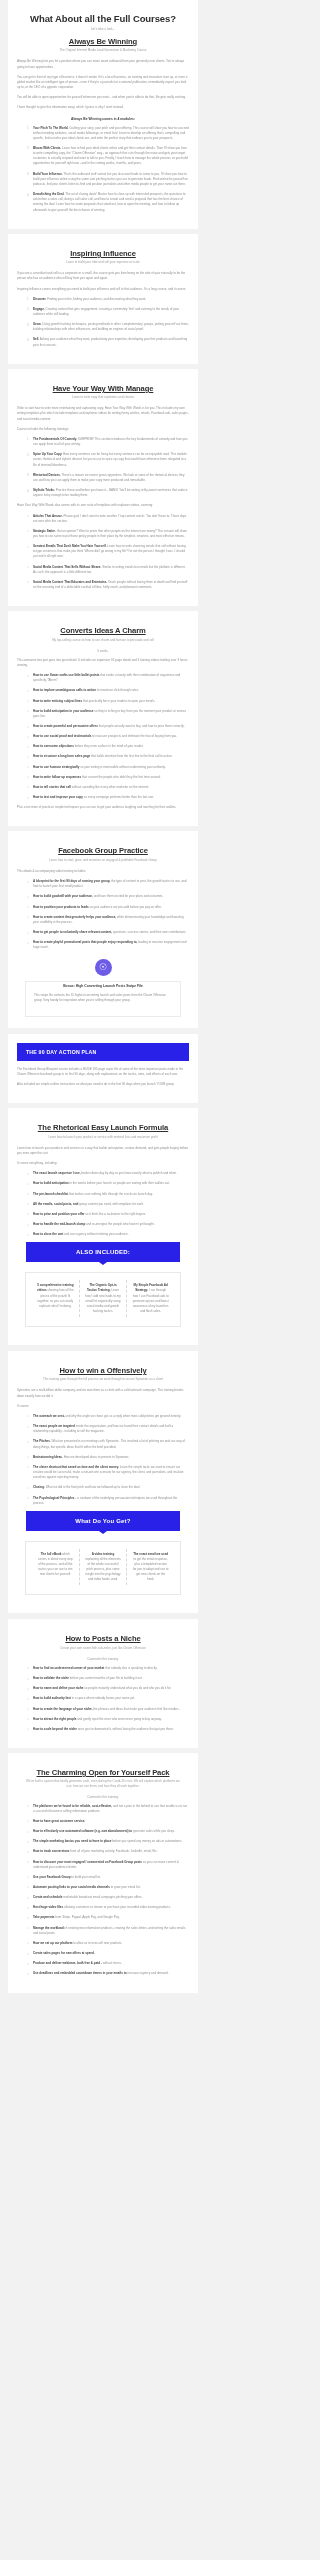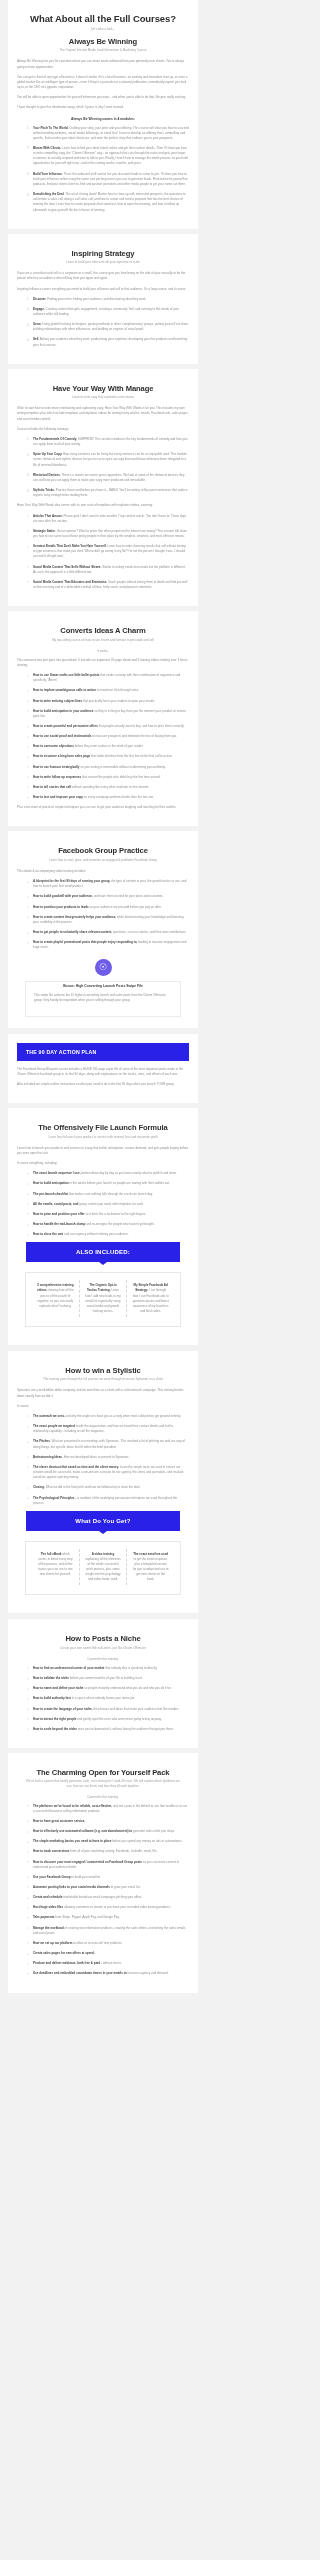--- a/index.html
+++ b/index.html
@@ -39,20 +39,21 @@
     margin:0 0 6px 0;
   }
   .sec-title {
     font-size:7.6px;
     font-weight:bold;
     color:#2e2e2e;
     text-align:center;
     letter-spacing:-0.1px;
     line-height:1.25;
     margin:6px 0 2px 0;
+    text-decoration:underline;
   }
   .sec-sub {
     font-size:3px;
     color:#a0a0a0;
     text-align:center;
     margin:0 0 7px 0;
     line-height:1.35;
     padding:0 6px;
   }
   .sub-head {
@@ -197,21 +198,21 @@
       <ul class="items num">
         <li><span class="mk">1</span><b>Your Pitch To The World.</b> <span>Crafting your story, your pitch and your offering. This course will show you how to succeed without needing websites, social media followings, or email lists! Learn to develop an offering that's compelling and specific, find out who your ideal clients are, and write the perfect story that endears you to your prospects.</span></li>
         <li><span class="mk">2</span><b>Bloom With Clients.</b> <span>Learn how to find your ideal clients online and get their contact details. Then I'll show you how to write compelling copy, the "Charm Offensive" way - an approach that cuts through the noise and gets your target customers to actually respond and want to talk to you. Finally, I teach how to manage the whole process so you build opportunities for yourself right now - and in the coming weeks, months, and years.</span></li>
         <li><span class="mk">3</span><b>Build Your Influence.</b> <span>That's the outbound stuff sorted, but you also want leads to come to you. I'll show you how to build your influence online using the same cost pitching tactics you use to generate leads. Find and niche yourself on podcasts, find your clients listen to, find and position journalists and other media people to get your name out there.</span></li>
         <li><span class="mk">4</span><b>Demolishing the Deal.</b> <span>The art of closing deals! Master how to close up with interested prospects, the questions to ask before a sales call, doing a call sales call, and how to create and send a proposal that has the best chance of winning the deal. Learn how to create proposals that stand out, how to open the meeting, and how to follow up afterwards to give yourself the best chance of winning.</span></li>
       </ul>
     </div>
   </div>
 
   <div class="panel">
-    <div class="sec-title">Inspiring Strategy</div>
+    <div class="sec-title">Inspiring Influence</div>
     <div class="sec-sub">Learn to build your tribe and sell your expertise at scale</div>
     <p class="body">If you are a consultant and sell us a corporate or a small, this course gets you from being on the side of your naturally to be the person who has an audience who will buy from you again and again.</p>
     <p class="body">Inspiring Influence covers everything you need to build your influence and sell to that audience. It's a long course, and it covers:</p>
     <ul class="items num">
       <li><span class="mk">1</span><b>Discover.</b> <span>Finding your niche, finding your audience, and discovering what they want.</span></li>
       <li><span class="mk">2</span><b>Engage.</b> <span>Creating content that gets engagement, creating a community 'feel' and catering to the needs of your audience while still leading.</span></li>
       <li><span class="mk">3</span><b>Grow.</b> <span>Using growth hacking techniques, posting methods in other 'complementary' groups, putting yourself out there, building relationships with other influencers, and building on engines of social proof.</span></li>
       <li><span class="mk">4</span><b>Sell.</b> <span>Asking your audience what they want, productising your expertise, developing your first products and launching your first courses.</span></li>
     </ul>
   </div>
@@ -284,21 +285,21 @@
   <div class="gap"></div>
 
   <div class="panel">
     <div class="banner left">THE 90 DAY ACTION PLAN</div>
     <div style="height:6px"></div>
     <p class="body">The Facebook Group Blueprint course includes a HUGE 195 page super file of some of the most important posts made in the Charm Offensive facebook group in its first 90 days, along with explanations on the tactics, aims, and effects of each one.</p>
     <p class="body">Also included are simple outline instructions on what you need to do in the first 90 days when you launch YOUR group.</p>
   </div>
 
   <div class="panel flush">
-    <div class="sec-title">The Offensively File Launch Formula</div>
+    <div class="sec-title">The Rhetorical Easy Launch Formula</div>
     <div class="sec-sub">Learn how to launch your product or service with minimal fuss and maximum profit</div>
     <p class="body">Learn how to launch your products and services in a way that builds anticipation, creates demand, and gets people buying before you even open the cart.</p>
     <p class="body">It covers everything, including:</p>
     <ul class="items tick">
       <li><span class="mk">✓</span><b>The exact launch sequence I use,</b> <span>broken down day by day so you know exactly what to publish and when.</span></li>
       <li><span class="mk">✓</span><b>How to build anticipation</b> <span>in the weeks before your launch so people are waiting with their wallets out.</span></li>
       <li><span class="mk">✓</span><b>The pre-launch checklist</b> <span>that makes sure nothing falls through the cracks on launch day.</span></li>
       <li><span class="mk">✓</span><b>All the emails, social posts, and</b> <span>group content you need, with templates for each.</span></li>
       <li><span class="mk">✓</span><b>How to price and position your offer</b> <span>so it feels like a no-brainer to the right buyers.</span></li>
       <li><span class="mk">✓</span><b>How to handle the mid-launch slump</b> <span>and re-energise the people who haven't yet bought.</span></li>
@@ -312,21 +313,21 @@
     <div class="cols">
       <div class="col"><b>5 comprehensive training videos</b> <span>showing how all the pieces of the puzzle fit together, so you can easily replicate what I'm doing.</span></div>
       <div class="col"><b>The Organic Opt-in Tactics Training:</b> <span>Learn how I add new leads to my email list organically using social media and growth hacking tactics.</span></div>
       <div class="col"><b>My Simple Facebook Ad Strategy:</b> <span>I run through how I use Facebook ads to generate opt-ins and boost awareness of my launches and flash sales.</span></div>
     </div>
   </div>
 
   <div class="gap"></div>
 
   <div class="panel flush">
-    <div class="sec-title">How to win a Stylistic</div>
+    <div class="sec-title">How to win a Offensively</div>
     <div class="sec-sub">This training goes through the full process we went through to secure Symantec as a client</div>
     <p class="body">Symantec are a multi-billion dollar company, and we won them as a client with a cold outreach campaign. This training breaks down exactly how we did it.</p>
     <p class="body">It covers:</p>
     <ul class="items tick">
       <li><span class="mk">✓</span><b>The outreach we sent,</b> <span>and why the angle we chose got us a reply when most cold pitches get ignored entirely.</span></li>
       <li><span class="mk">✓</span><b>The exact people we targeted</b> <span>inside the organisation, and how we found their contact details and built a relationship capability - including to sell the magazine.</span></li>
       <li><span class="mk">✓</span><b>The Pitches.</b> <span>What we presented in our meetings with Symantec. This involved a lot of pitching we took our way of doing things, but specific ideas that fit within the brief provided.</span></li>
       <li><span class="mk">✓</span><b>Brainstorming Ideas.</b> <span>How we developed ideas to present to Symantec.</span></li>
       <li><span class="mk">✓</span><b>The clever shortcut that saved us time and the client money.</b> <span>Learn the simple tactic we used to ensure our creative would be successful, make a win-win win scenario for our agency, the client, and journalists, and insulate ourselves against rejecting money.</span></li>
       <li><span class="mk">✓</span><b>Closing.</b> <span>What we did in the final pitch and how we followed up to close the deal.</span></li>

